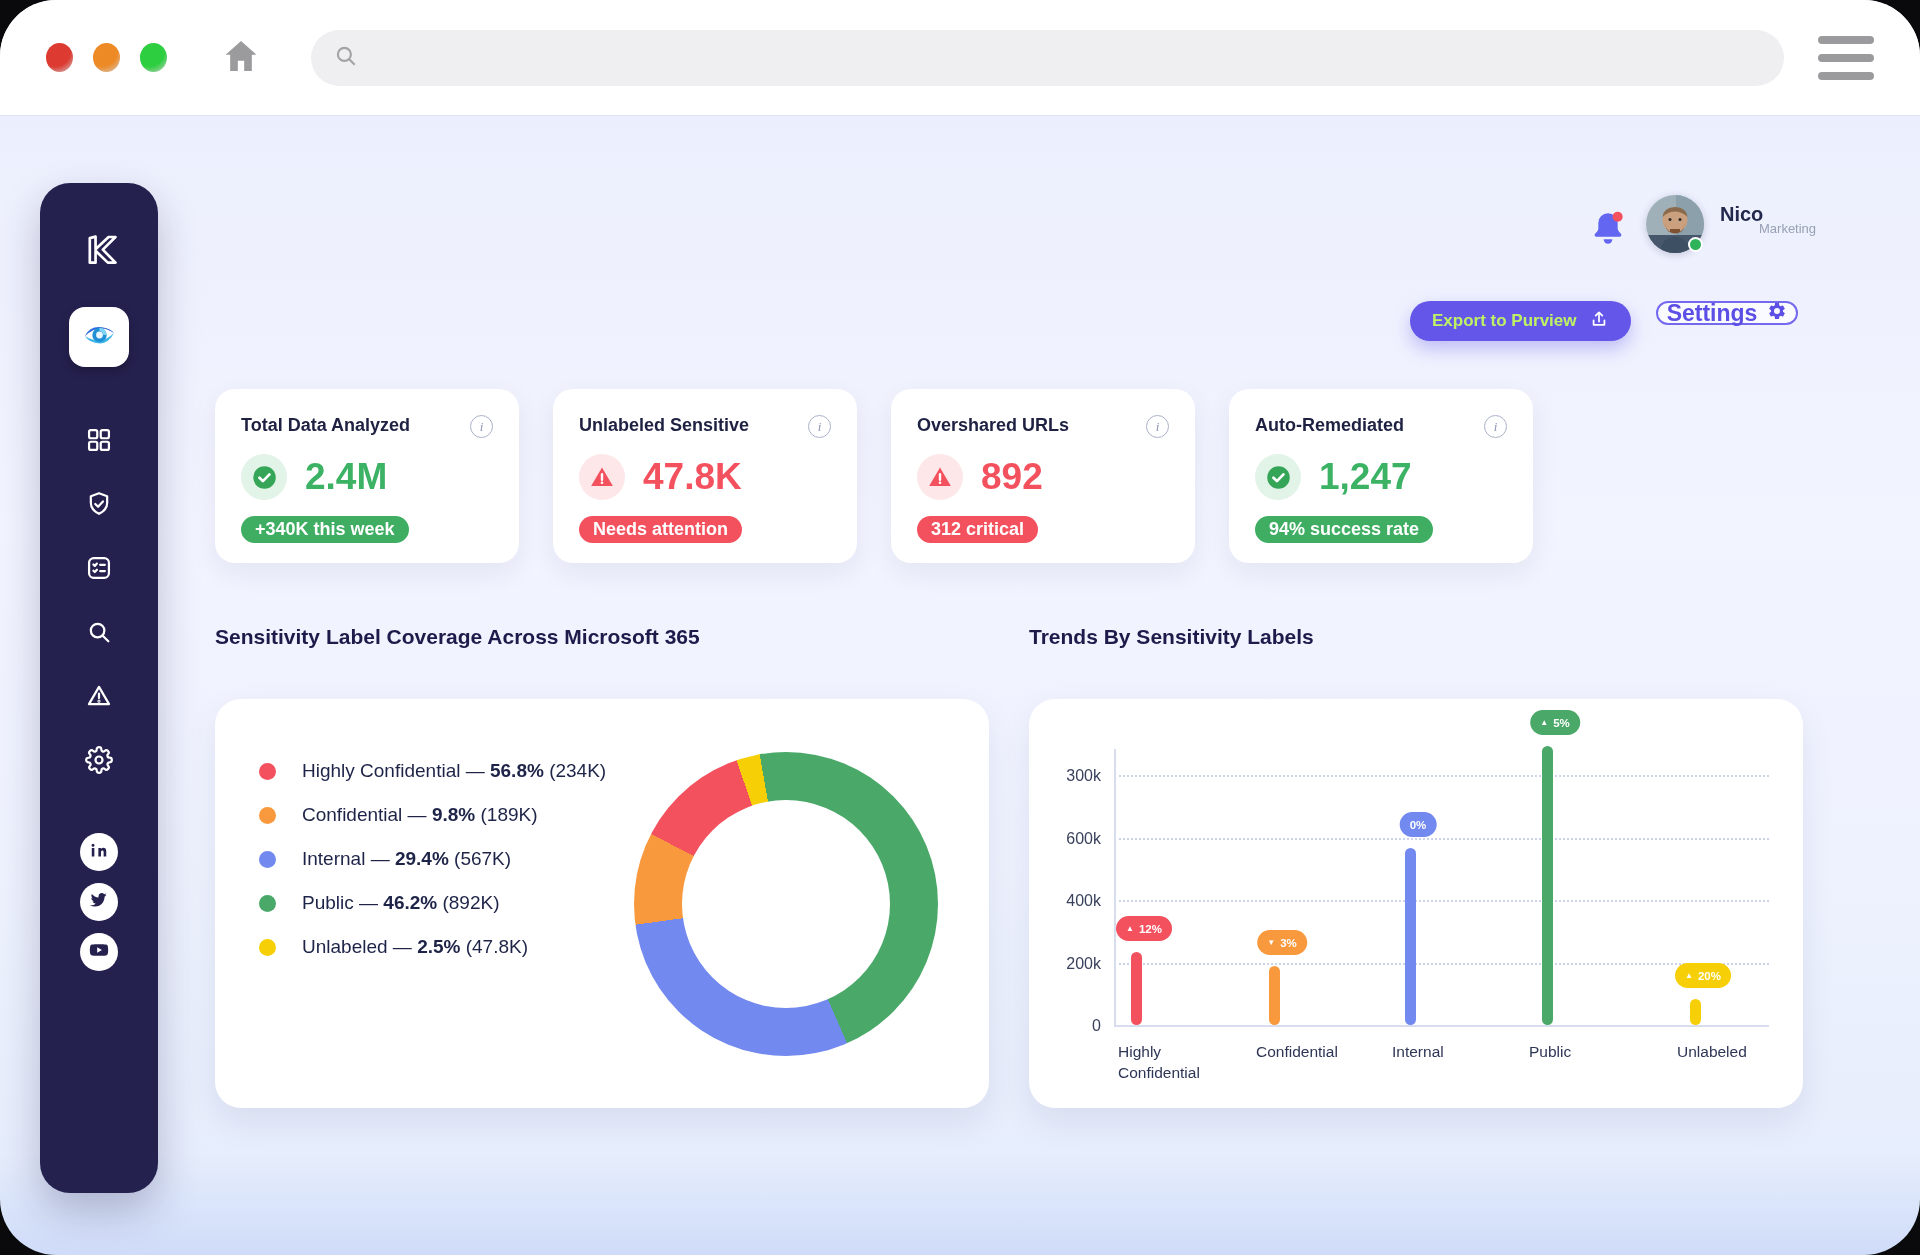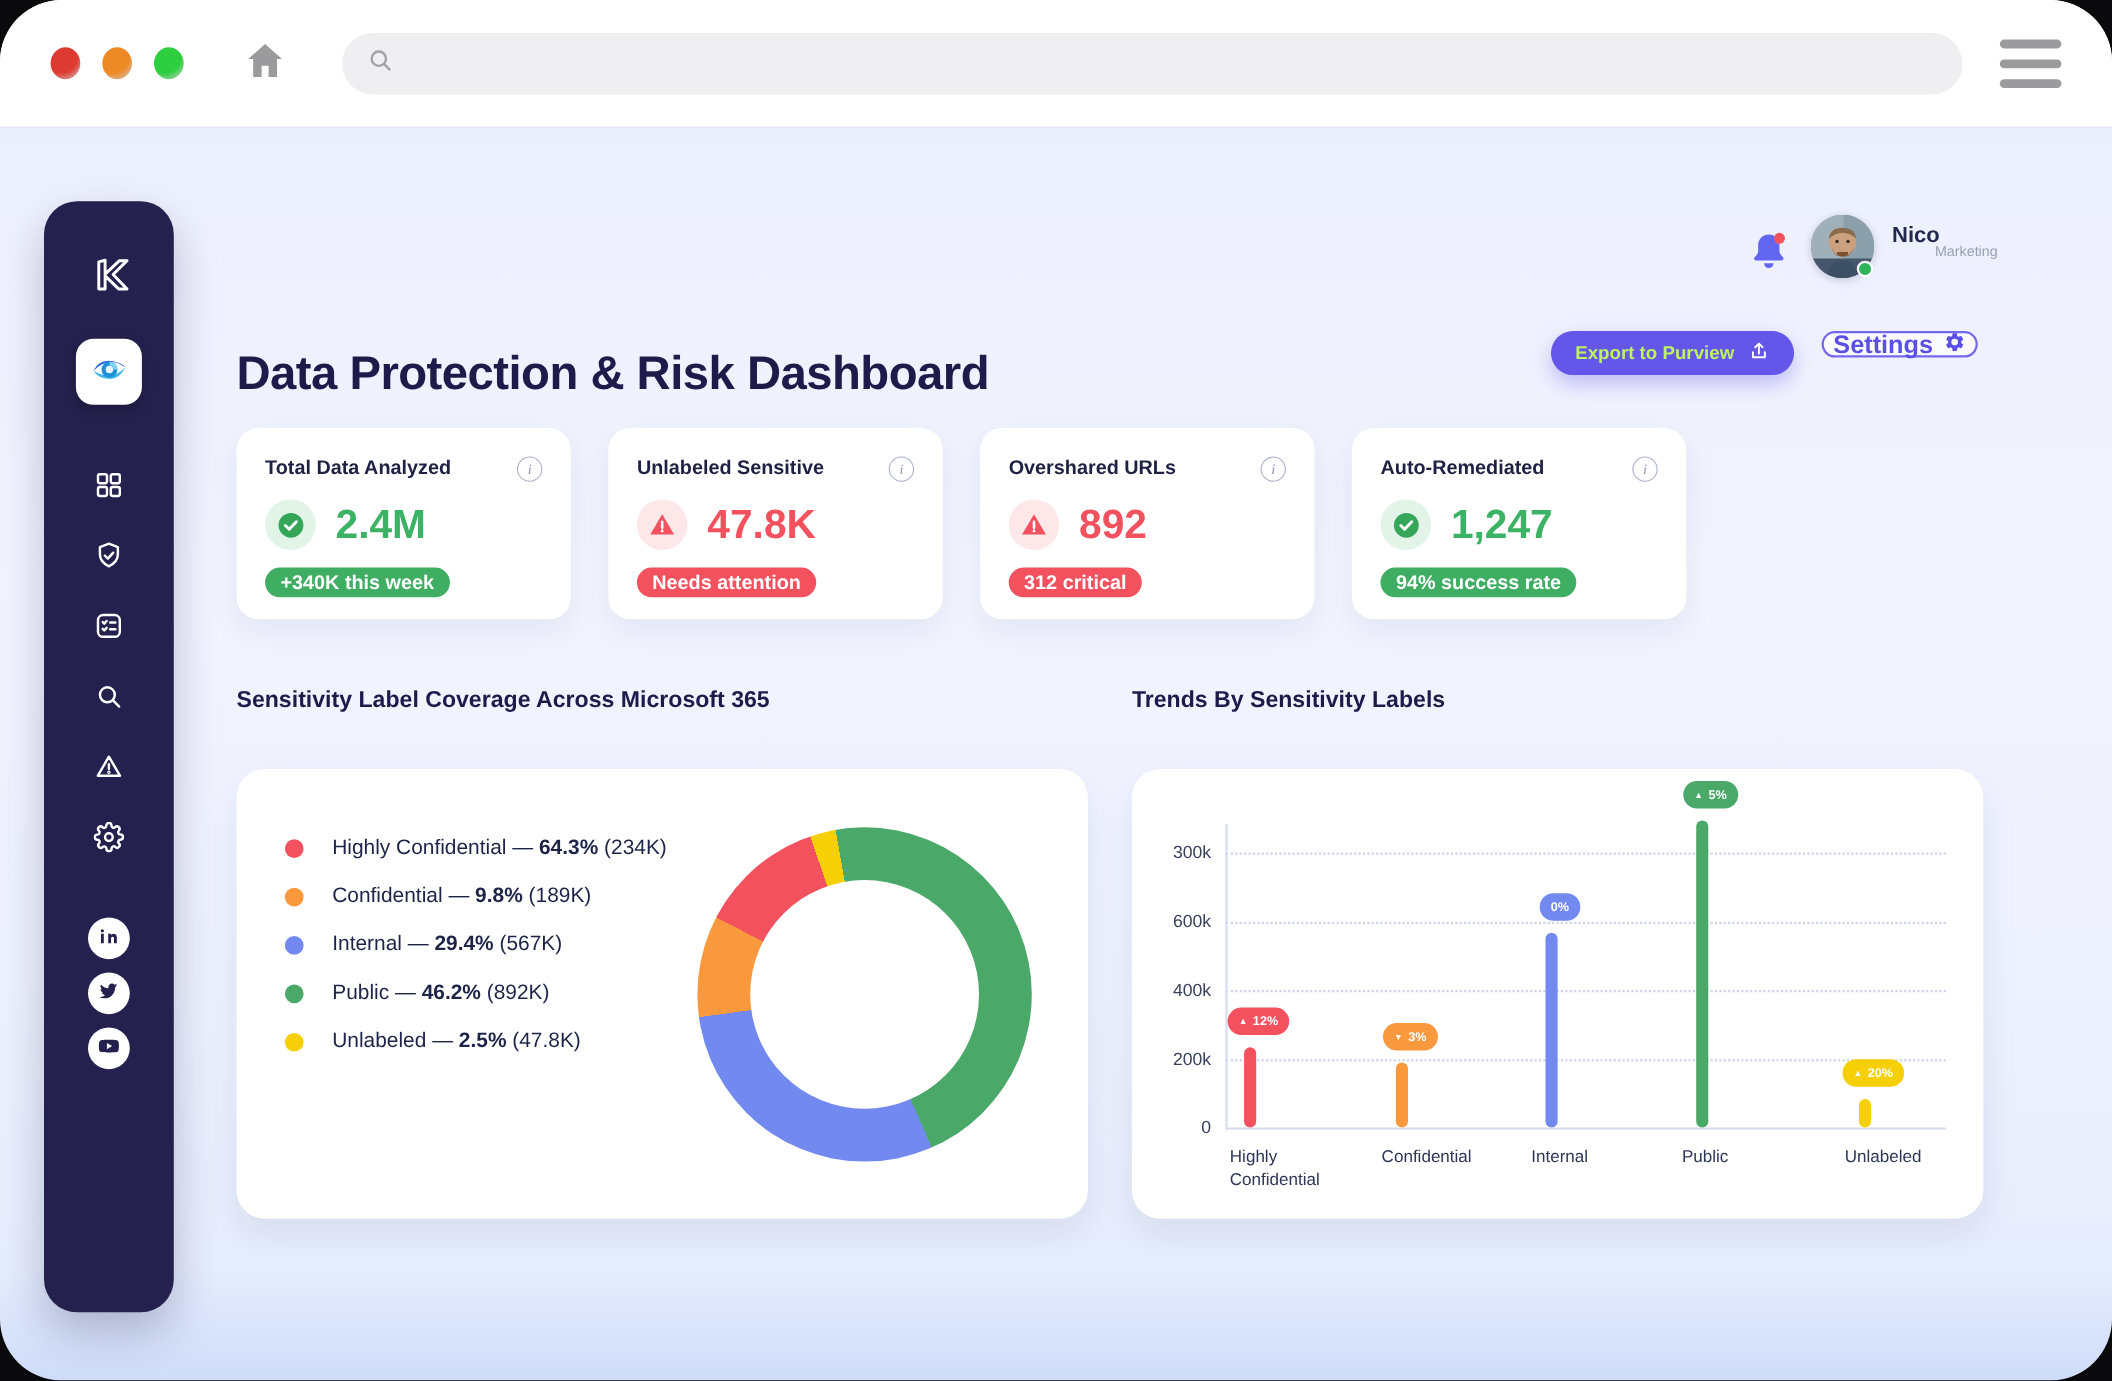--- a/index.html
+++ b/index.html
@@ -217,21 +217,20 @@
         <path d="M16.5 22 Q18 12 29 12 Q40 12 41.5 22 Q36 16.5 29 16.5 Q22 16.5 16.5 22 Z" fill="#8a6a4a"></path>
         <path d="M19 27 Q20 38 29 38.5 Q38 38 39 27 Q38 36 34 37.5 L34 34 L24 34 L24 37.5 Q20 36 19 27 Z" fill="#7d5132"></path>
         <circle cx="24" cy="24.5" r="1.5" fill="#2f2a26"></circle>
         <circle cx="34" cy="24.5" r="1.5" fill="#2f2a26"></circle>
       </svg>
     </div>
     <span class="status-dot"></span>
     <div class="user-name">Nico</div>
     <div class="user-role">Marketing</div>
 
-    <h1 class="page-title">Data Protection &amp; Risk Dashboard</h1>
     <button class="btn-export">
       <span>Export to Purview</span>
       <span>
         <svg width="20" height="20" viewBox="0 0 24 24" fill="none" stroke="#fff" stroke-width="2.1" stroke-linecap="round" stroke-linejoin="round">
             <path d="M5.5 13.5V19h13v-5.5"></path>
             <path d="M12 15V4.5"></path>
             <path d="M8 8l4-4 4 4"></path>
           </svg>
       </span>
     </button>
@@ -313,21 +312,21 @@
         </div>
       </div>
 
     <div class="sec-title" style="left:215px">Sensitivity Label Coverage Across Microsoft 365</div>
     <div class="sec-title" style="left:1029px">Trends By Sensitivity Labels</div>
 
     <section class="panel" style="left:215px">
       <div class="legend" id="donut-legend">
           <div class="legend-item">
             <span class="legend-dot" style="background:#f4515f"></span>
-     <span class="legend-text">Highly Confidential — <b>64.3%</b> (234K)</span>
+     <span class="legend-text">Highly Confidential — <b>56.8%</b> (234K)</span>
           </div>
           <div class="legend-item">
             <span class="legend-dot" style="background:#f9993d"></span>
      <span class="legend-text">Confidential — <b>9.8%</b> (189K)</span>
           </div>
           <div class="legend-item">
             <span class="legend-dot" style="background:#7289ef"></span>
      <span class="legend-text">Internal — <b>29.4%</b> (567K)</span>
           </div>
           <div class="legend-item">

